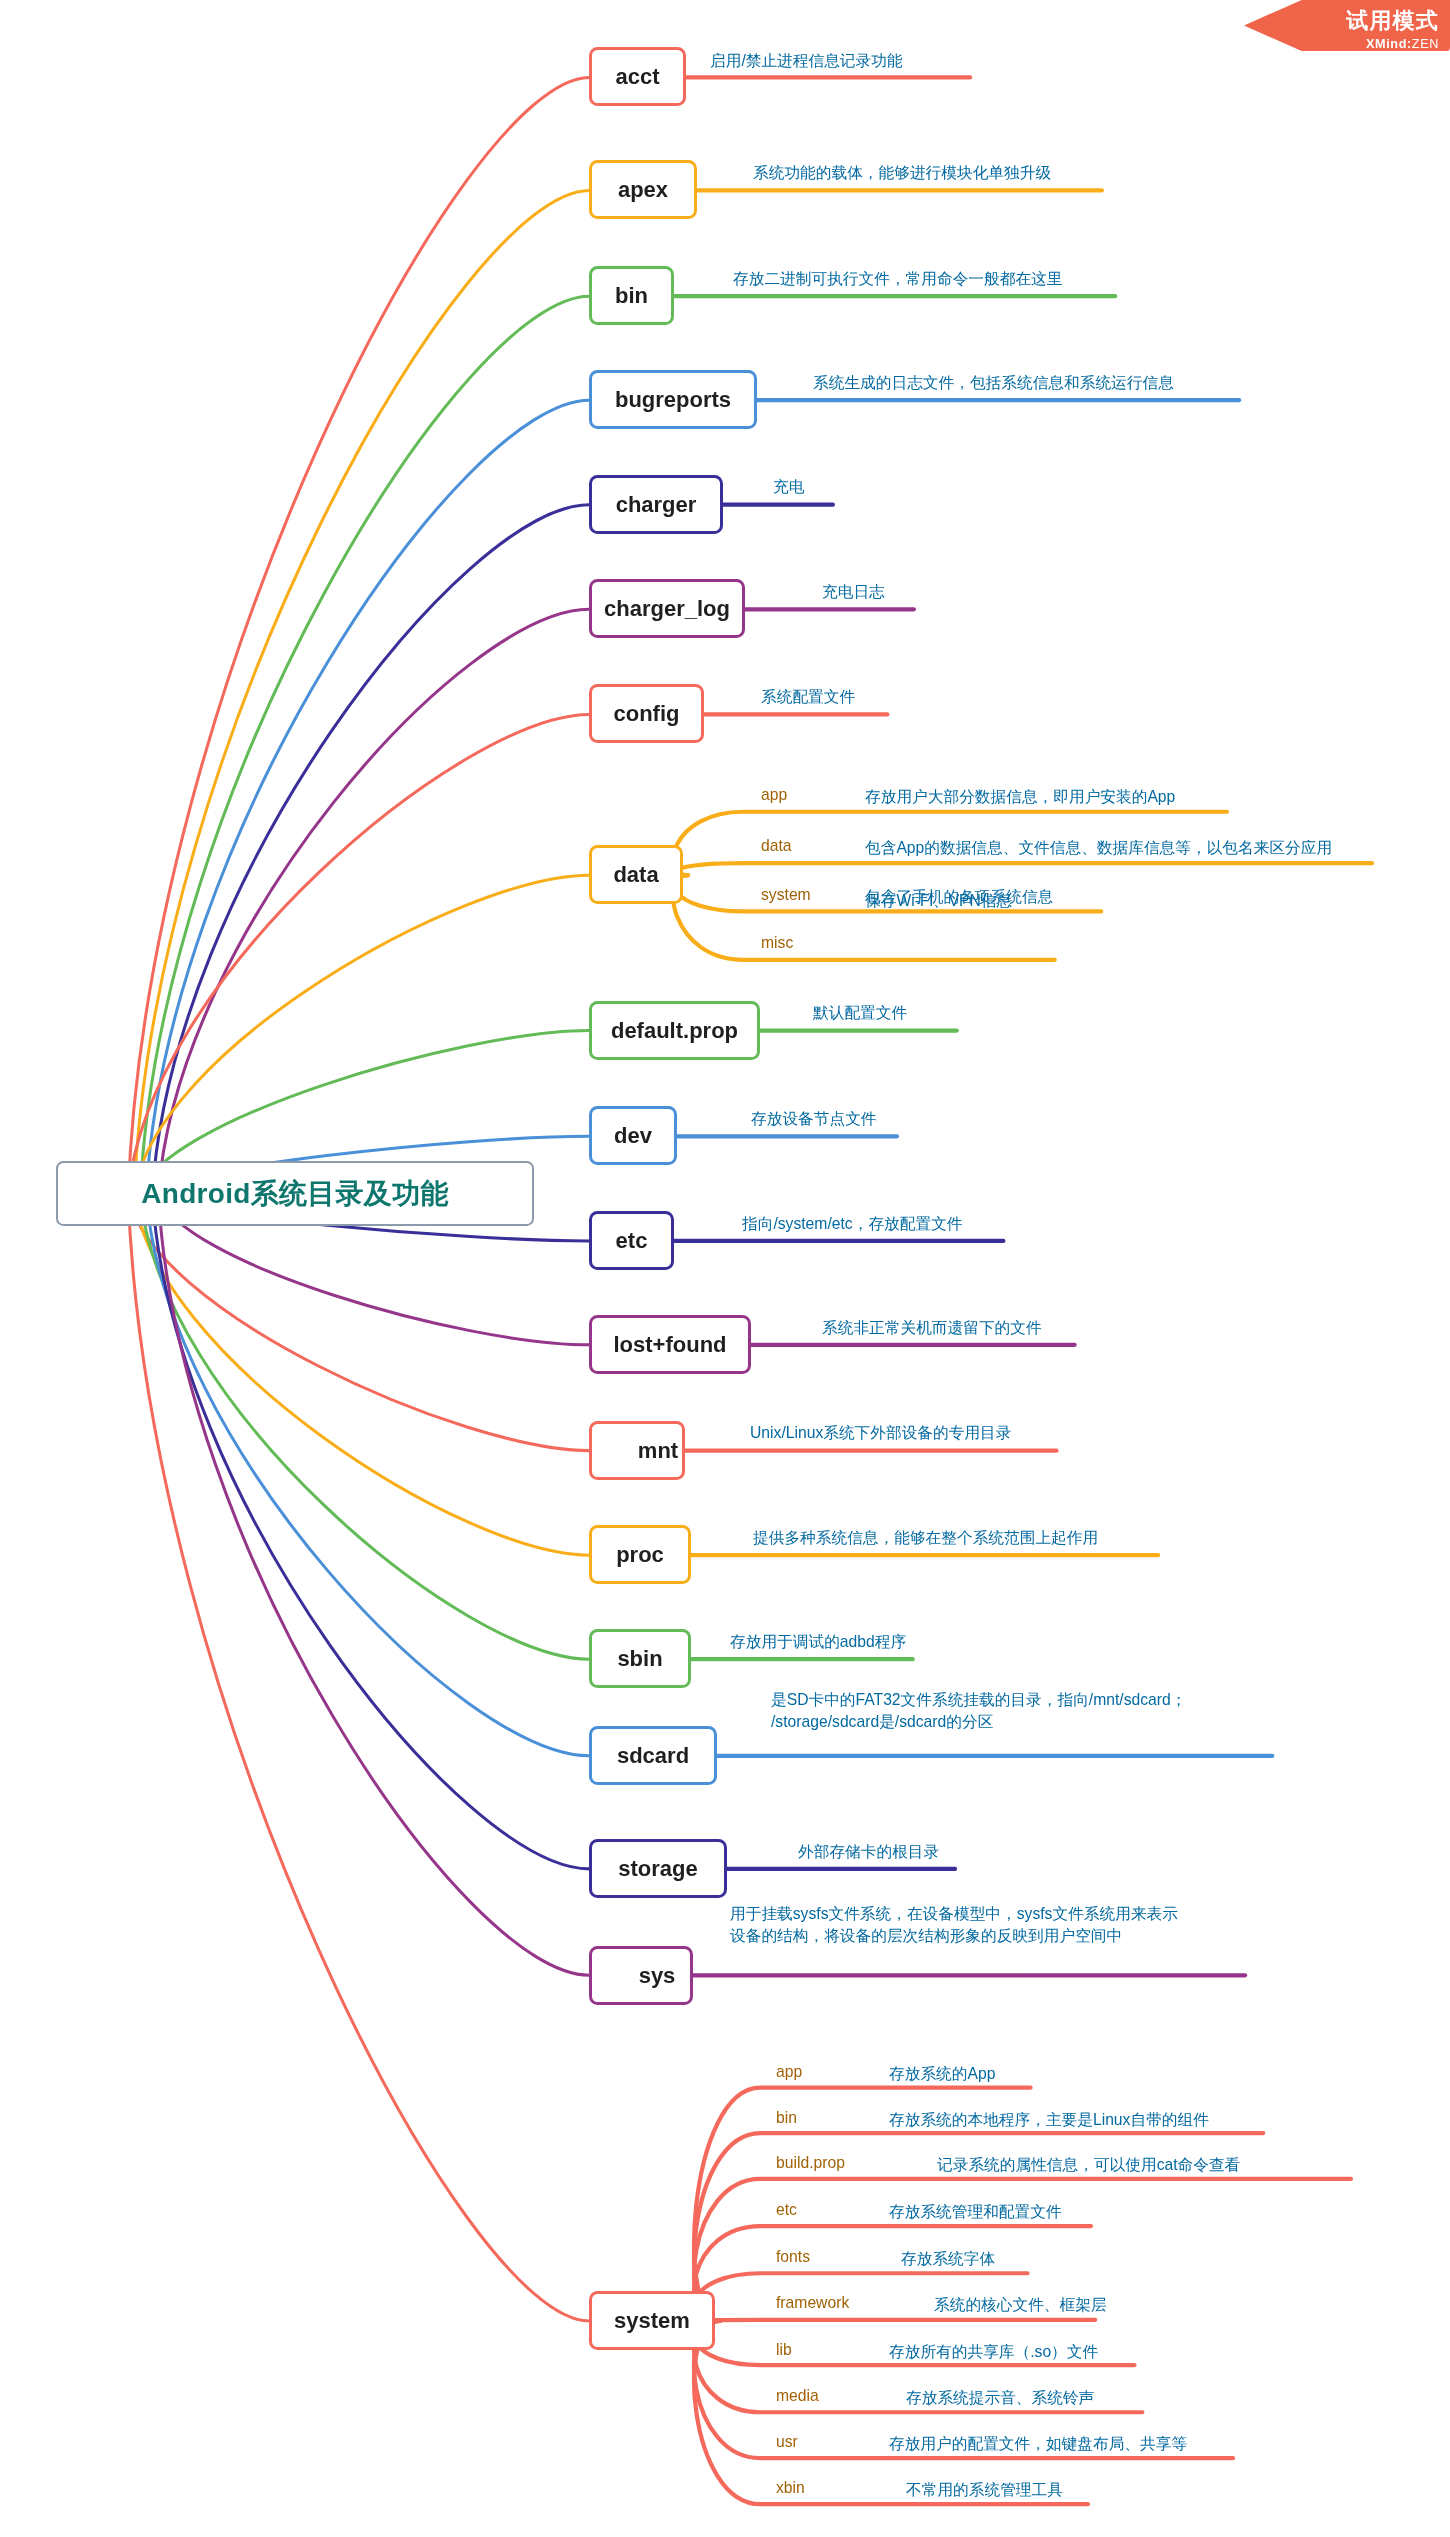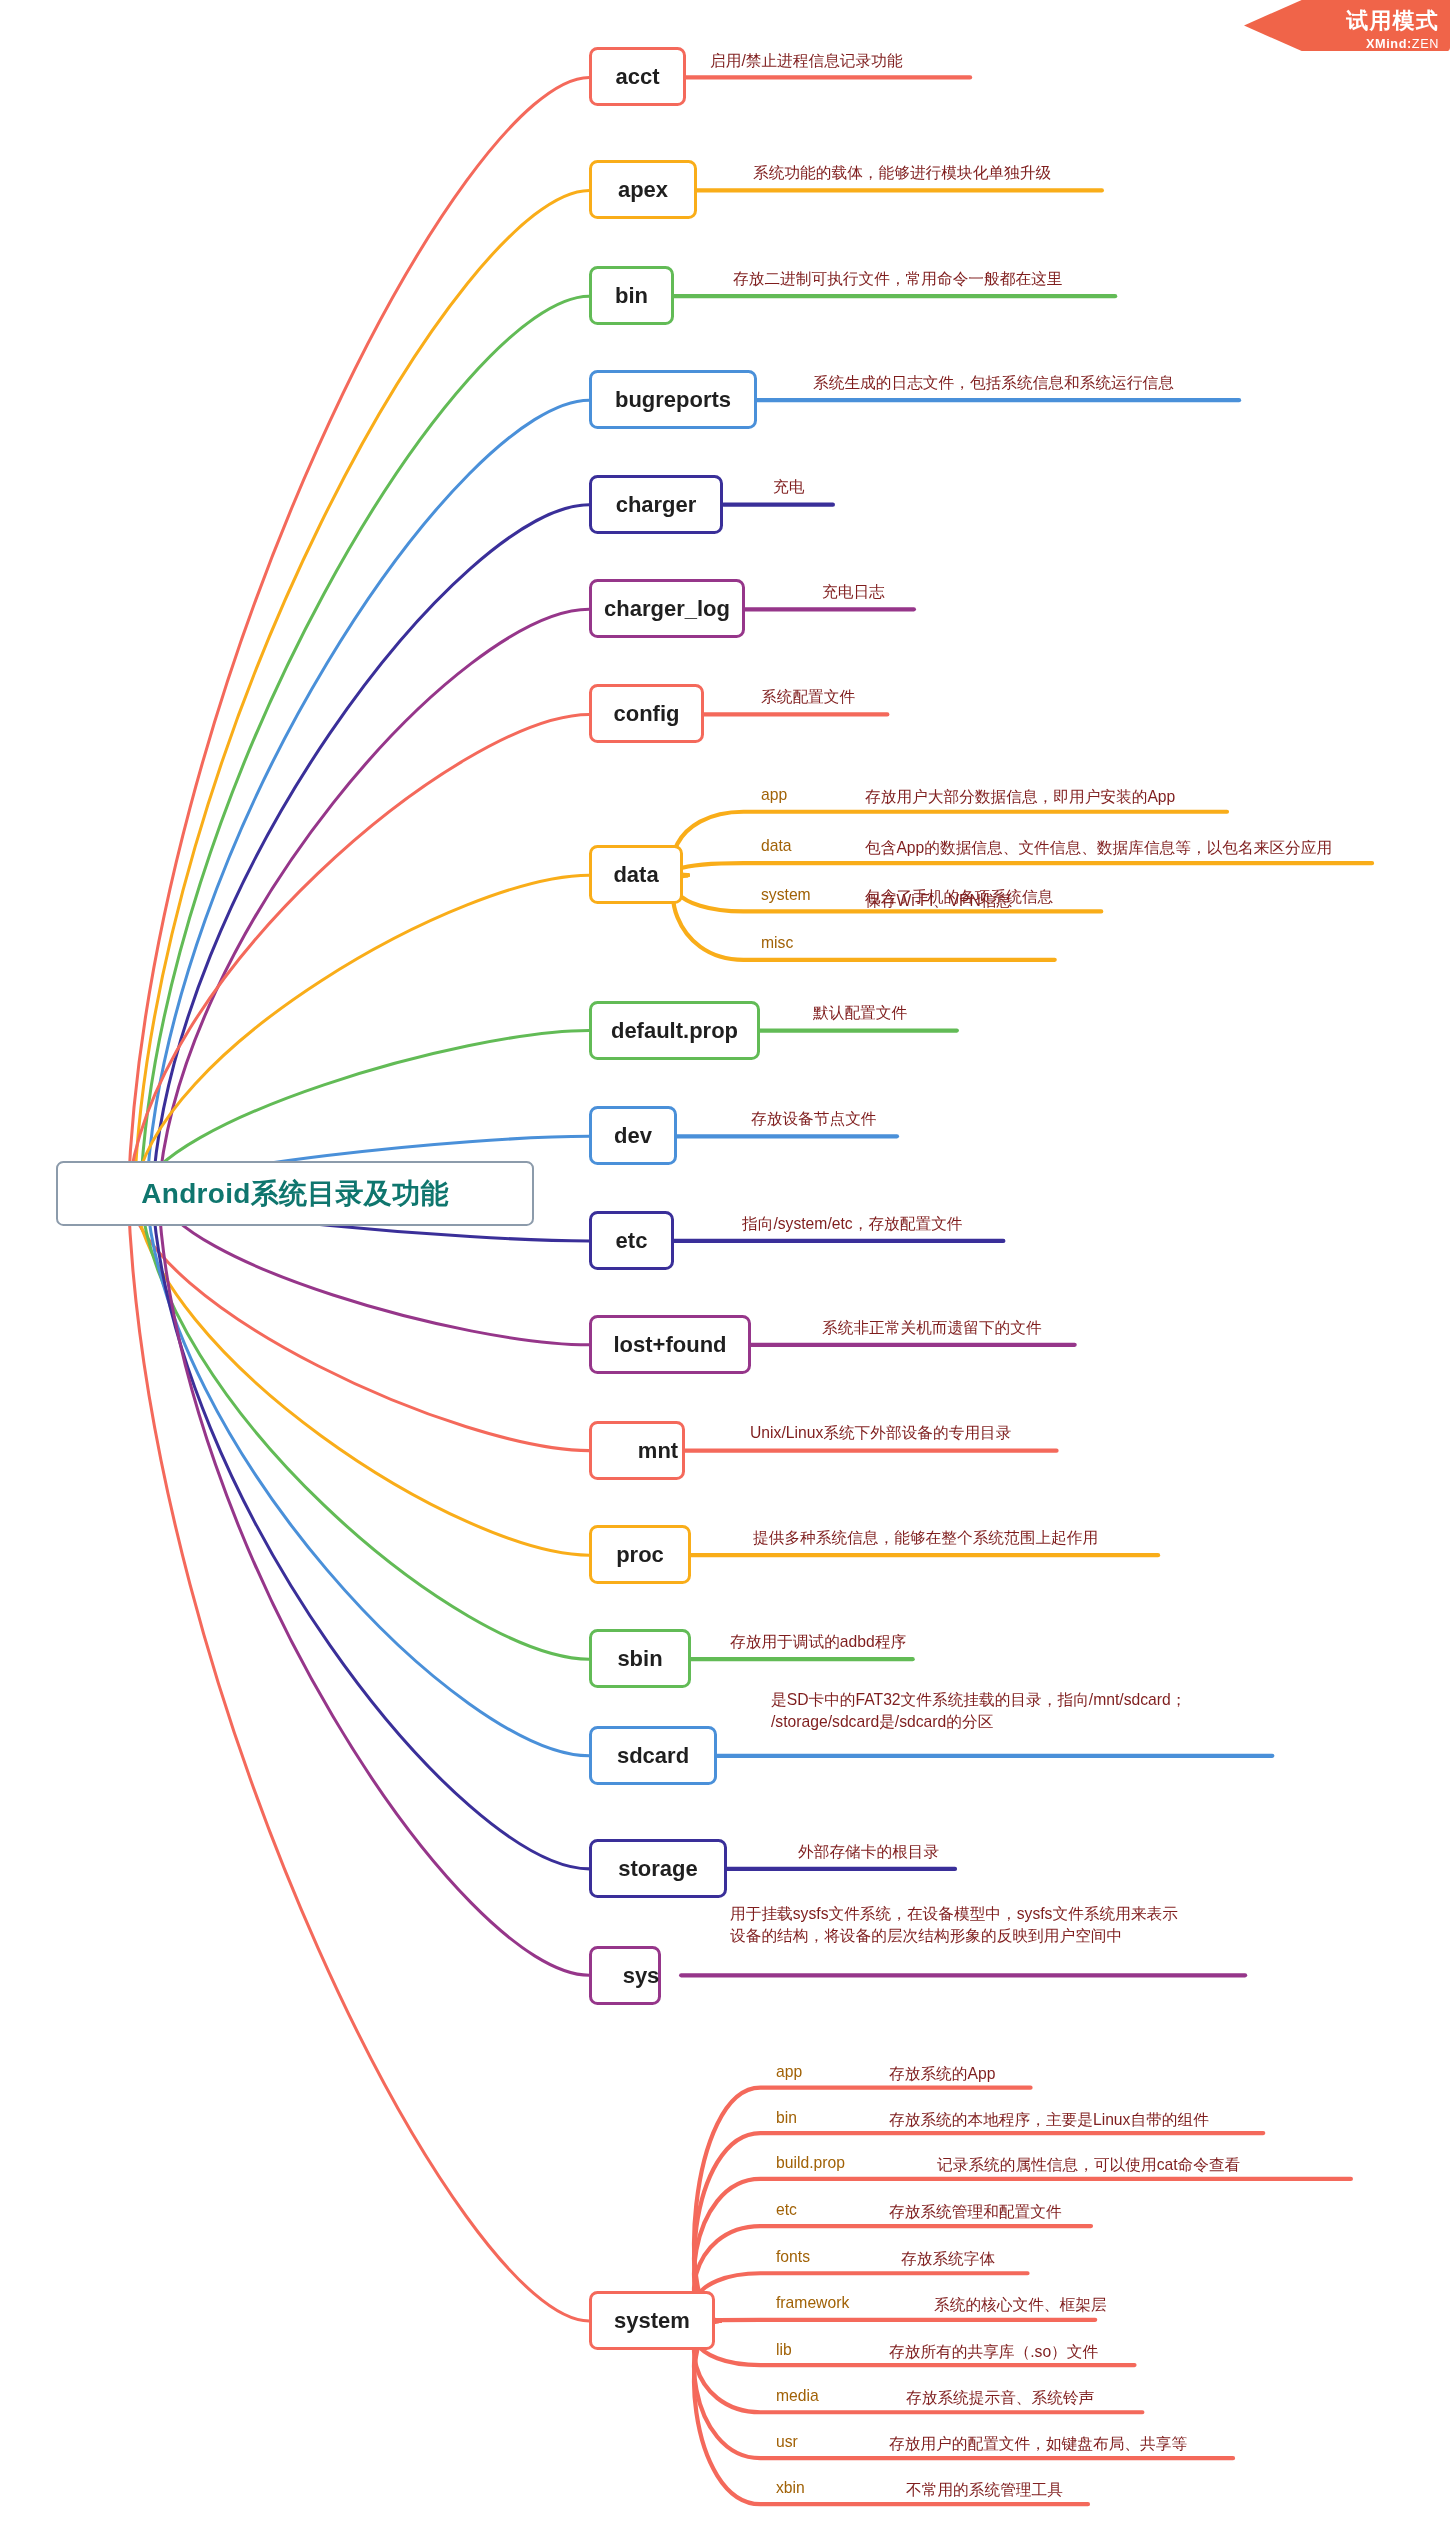--- a/index.html
+++ b/index.html
@@ -26,21 +26,21 @@
 
   .sub-label{
     position:absolute;
     color:#a16207;
     font-size:15.7px;
     font-weight:400;
     white-space:nowrap;
   }
   .desc{
     position:absolute;
-    color:#7f1d1d;
+    color:#0369a1;
     font-size:15.7px;
     font-weight:400;
     line-height:1.42;
     white-space:pre-line;
   }
 
   
   #watermark{
     position:absolute;top:0;right:0;width:206px;height:51px;
     color:#fff;
@@ -188,21 +188,21 @@
       <div class="desc" style="left: 730px; top: 1631px;">存放用于调试的adbd程序</div>
       <div class="node topic" style="left: 589px; top: 1726px; width: 128px; height: 59px; border-color: rgb(74, 144, 217);">
         <span>sdcard</span>
       </div>
       <div class="desc" style="left: 771px; top: 1689px;">是SD卡中的FAT32文件系统挂载的目录，指向/mnt/sdcard；
 /storage/sdcard是/sdcard的分区</div>
       <div class="node topic" style="left: 589px; top: 1839px; width: 138px; height: 59px; border-color: rgb(58, 47, 153);">
         <span>storage</span>
       </div>
       <div class="desc" style="left: 798px; top: 1841px;">外部存储卡的根目录</div>
-      <div class="node topic" style="left: 589px; top: 1946px; width: 72px; height: 59px; border-color: rgb(150, 54, 138); padding-left: 32px;">
+      <div class="node topic" style="left: 589px; top: 1946px; width: 104px; height: 59px; border-color: rgb(150, 54, 138); padding-left: 32px;">
         <span>sys</span>
       </div>
       <div class="desc" style="left: 730px; top: 1903px;">用于挂载sysfs文件系统，在设备模型中，sysfs文件系统用来表示
 设备的结构，将设备的层次结构形象的反映到用户空间中</div>
       <div class="node topic" style="left: 589px; top: 2291px; width: 126px; height: 59px; border-color: rgb(244, 105, 91);">
         <span>system</span>
       </div>
       <div class="sub-label" style="left: 776px; top: 2063px;">app</div>
       <div class="desc" style="left: 889px; top: 2063px;">存放系统的App</div>
       <div class="sub-label" style="left: 776px; top: 2109px;">bin</div>

